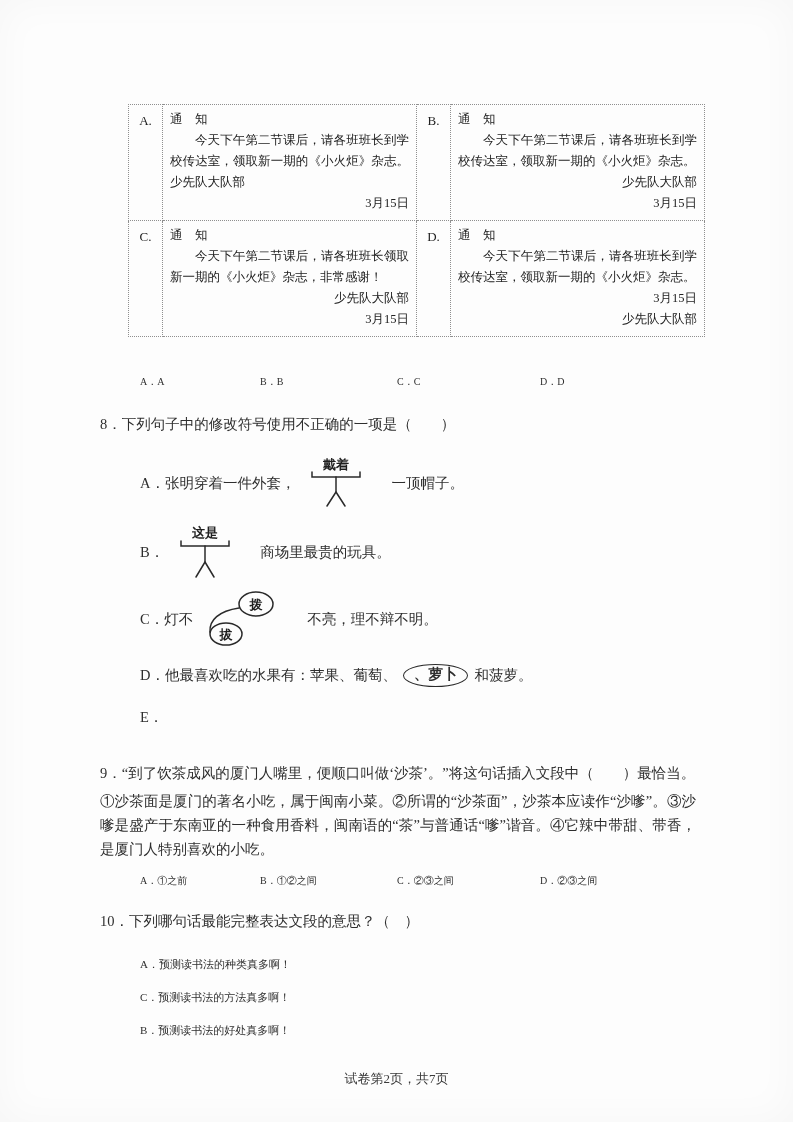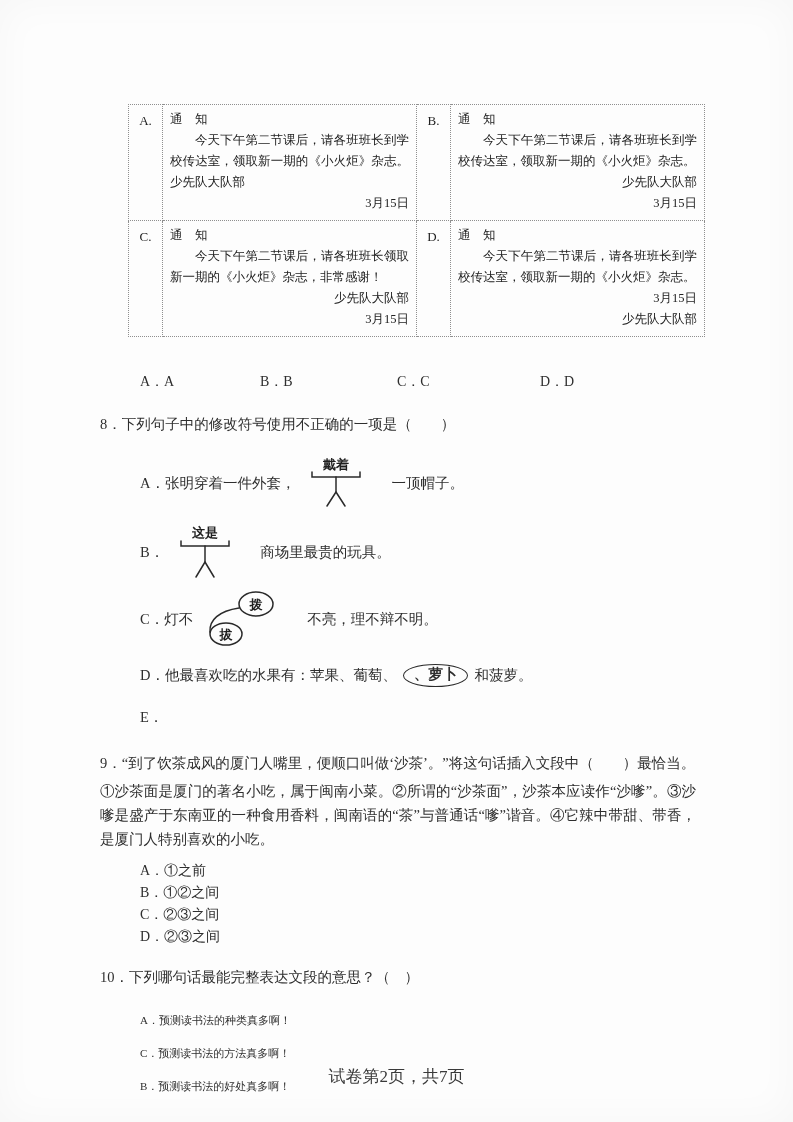--- a/index.html
+++ b/index.html
@@ -29,21 +29,21 @@
   td.cell { width:239px; padding:4px 7px 6px; }
   .cell .t { text-align:left; }
   .cell .b { text-indent:2em; text-align:justify; }
   .cell .r { text-align:right; }
 
   
   .stem { font-size:14.5px; line-height:31px; margin-top:16px; }
   .passage { font-size:14.5px; line-height:24px; text-align:justify; }
 
   
-  .opt-row { display:flex; margin-left:40px; font-size:14px; line-height:22px; }
+  .opt-row { display:flex; margin-left:40px; font-size:10px; line-height:22px; }
   .opt-row .c1 { width:120px; }
   .opt-row .c2 { width:137px; }
   .opt-row .c3 { width:143px; }
   .opt-row.answers { margin-top:34px; }
 
   
   .q8row { display:flex; align-items:center; margin-left:40px; font-size:14.5px; }
   .q8row .gap { width:14px; }
   svg.mark { display:block; margin:0 10px; }
   svg .mk { font-size:13px; font-weight:bold; fill:#1f1f1f; font-family:inherit; }
@@ -59,21 +59,21 @@
   .q8row.rowA { margin-top:12px; height:62px; }
   .q8row.rowB { margin-top:4px;  height:68px; }
   .q8row.rowC { margin-top:2px;  height:62px; }
   .q8row.rowD { margin-top:8px;  height:34px; }
   .q8row.rowE { margin-top:14px; height:22px; }
 
   .q10-opt { margin-left:40px; font-size:11px; line-height:22px; margin-top:11px; }
 
   .footer {
     position:absolute; left:0; right:0; bottom:34px;
-    text-align:center; font-size:17px; color:#3a3a3a;
+    text-align:center; font-size:13px; color:#3a3a3a;
   }
 </style>
 </head>
 <body>
 
 <div class="page">
   <div class="content">
 
     <table class="notice-table">
       <tbody>
@@ -163,24 +163,24 @@
       <span>D．</span>
       <span>他最喜欢吃的水果有：苹果、葡萄、</span>
       <span class="circled">、萝卜</span>
       <span>和菠萝。</span>
     </div>
 
     <div class="q8row rowE">
       <span>E．</span>
     </div>
 
-    <div class="stem" style="margin-top:20px;">9．“到了饮茶成风的厦门人嘴里，便顺口叫做‘沙茶’。”将这句话插入文段中（　　）最恰当。</div>
+    <div class="stem" style="margin-top:30px;">9．“到了饮茶成风的厦门人嘴里，便顺口叫做‘沙茶’。”将这句话插入文段中（　　）最恰当。</div>
     <div class="passage">①沙茶面是厦门的著名小吃，属于闽南小菜。②所谓的“沙茶面”，沙茶本应读作“沙嗲”。③沙嗲是盛产于东南亚的一种食用香料，闽南语的“茶”与普通话“嗲”谐音。④它辣中带甜、带香，是厦门人特别喜欢的小吃。</div>
 
-    <div class="opt-row" style="margin-top:9px;flex-direction:column;">
+    <div class="opt-row" style="margin-top:9px;">
       <span class="c1">A．①之前</span>
       <span class="c2">B．①②之间</span>
       <span class="c3">C．②③之间</span>
       <span class="c4">D．②③之间</span>
     </div>
 
     <div class="stem" style="margin-top:14px;">10．下列哪句话最能完整表达文段的意思？（　）</div>
 
     <div class="q10-opt" style="margin-top:16px;">A．预测读书法的种类真多啊！</div>
     <div class="q10-opt">C．预测读书法的方法真多啊！</div>

